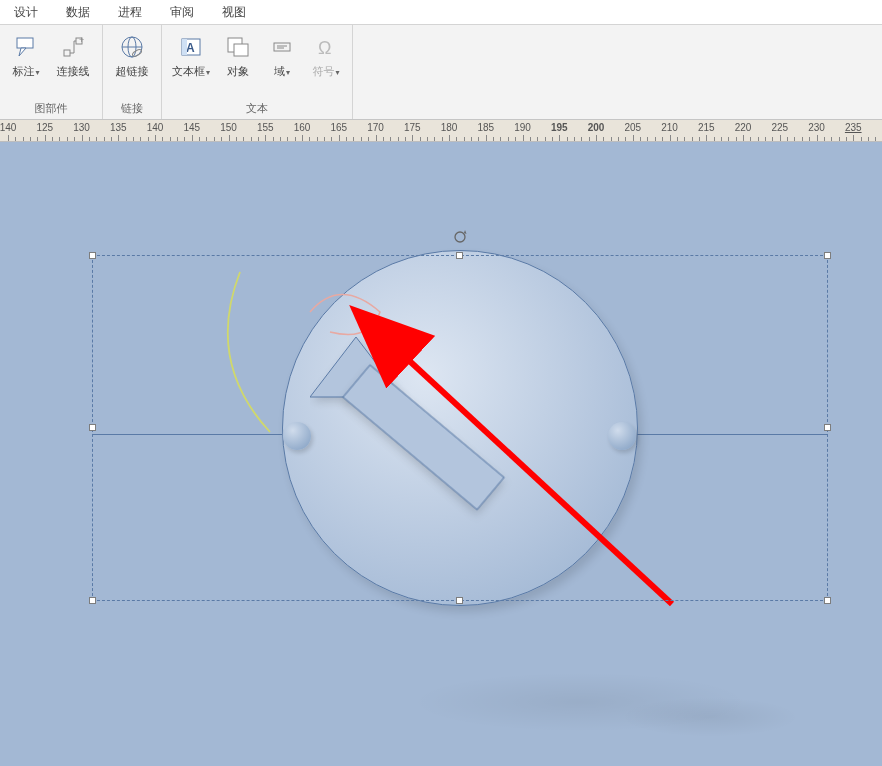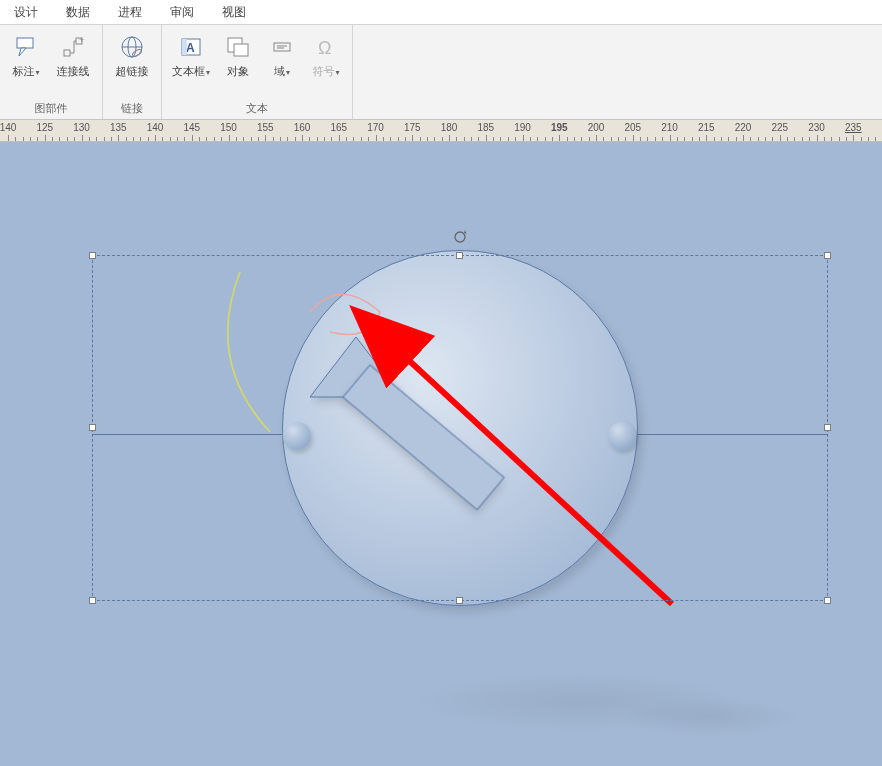--- a/index.html
+++ b/index.html
@@ -344,21 +344,21 @@
     <div class="tick" style="left: 529.85px;"></div>
     <div class="tick" style="left: 537.2px;"></div>
     <div class="tick" style="left: 544.55px;"></div>
     <div class="tick" style="left: 551.9px;"></div>
     <div class="num" style="left: 559.25px; font-weight: bold;">195</div>
     <div class="tick mid" style="left: 559.25px;"></div>
     <div class="tick" style="left: 566.6px;"></div>
     <div class="tick" style="left: 573.95px;"></div>
     <div class="tick" style="left: 581.3px;"></div>
     <div class="tick" style="left: 588.65px;"></div>
-    <div class="num" style="left: 596px;">200</div>
+    <div class="num" style="left: 596px; font-weight: bold;">200</div>
     <div class="tick mid" style="left: 596px;"></div>
     <div class="tick" style="left: 603.35px;"></div>
     <div class="tick" style="left: 610.7px;"></div>
     <div class="tick" style="left: 618.05px;"></div>
     <div class="tick" style="left: 625.4px;"></div>
     <div class="num" style="left: 632.75px;">205</div>
     <div class="tick mid" style="left: 632.75px;"></div>
     <div class="tick" style="left: 640.1px;"></div>
     <div class="tick" style="left: 647.45px;"></div>
     <div class="tick" style="left: 654.8px;"></div>

